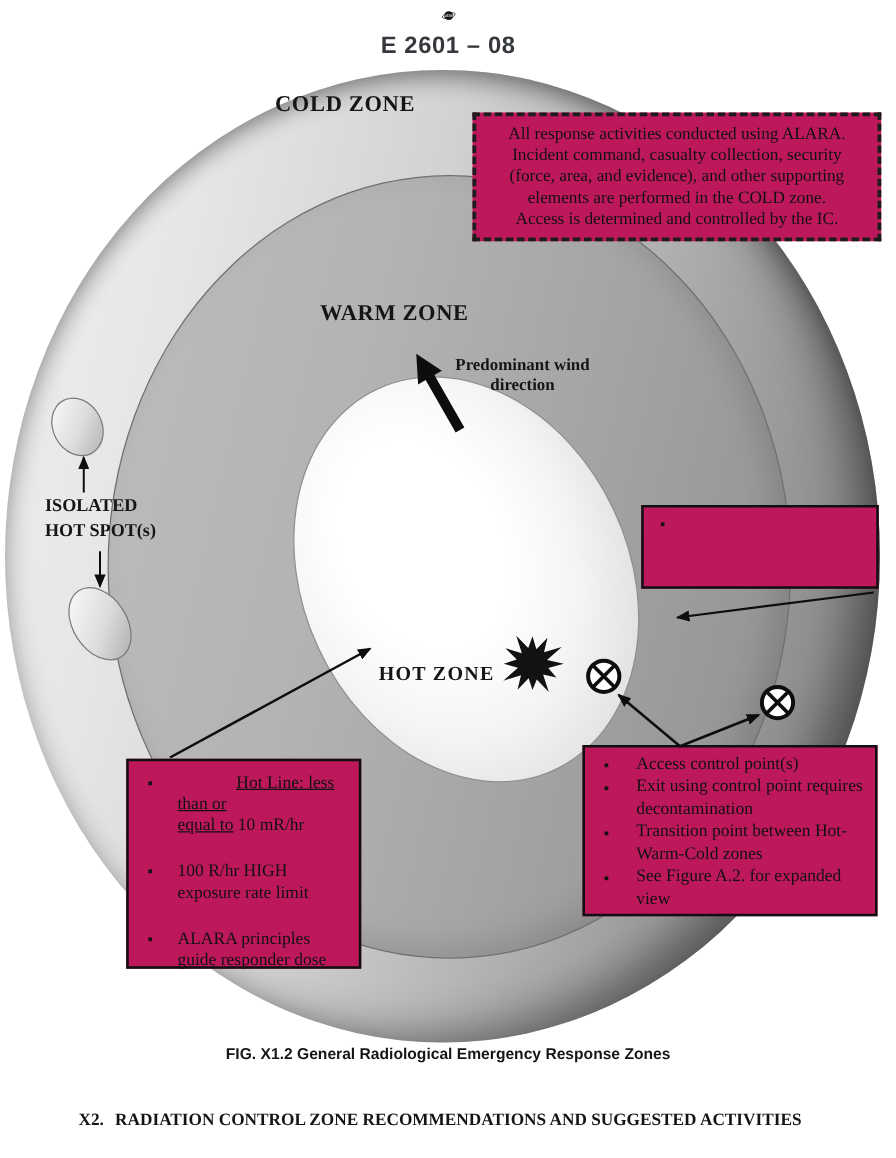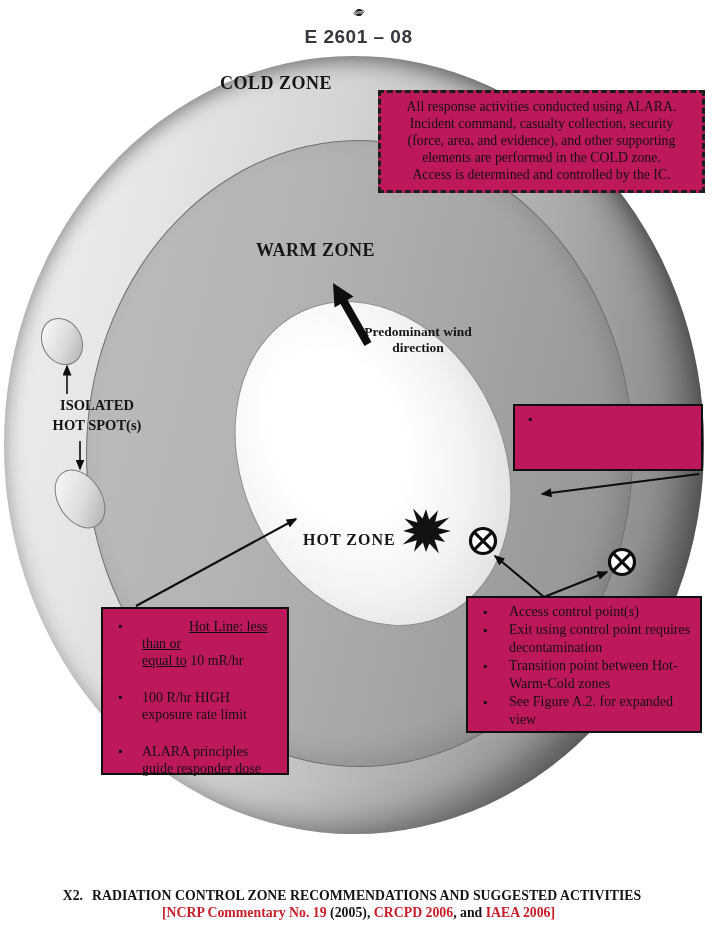--- a/index.html
+++ b/index.html
@@ -29,22 +29,22 @@
   .spot1{left:42px;top:317px;width:38px;height:47px;border:1px solid #7a7a7a;transform:rotate(-28deg);
          background:linear-gradient(140deg,#f4f4f4 15%,#dcdcdc 55%,#aeaeae 100%);}
   .spot2{left:58px;top:467px;width:42px;height:62px;border:1px solid #7a7a7a;transform:rotate(-33deg);
          background:linear-gradient(140deg,#f4f4f4 15%,#dcdcdc 55%,#a8a8a8 100%);}
 
   
   .zlabel{position:absolute;font-weight:bold;color:#151515;}
   .cold-l{left:220px;top:73px;font-size:18px;letter-spacing:0.5px;}
   .warm-l{left:256px;top:240px;font-size:18px;letter-spacing:0.5px;}
   .hot-l{left:303px;top:485px;font-size:16px;letter-spacing:1px;margin-top:46px;}
-  .wind-l{left:350px;top:284px;width:136px;font-size:13.5px;text-align:center;line-height:16px;margin-top:40px;}
-  .iso-l{left:36px;top:395px;width:122px;font-size:14.5px;text-align:center;line-height:20px;}
+  .wind-l{left:350px;top:284px;width:136px;font-size:13.5px;text-align:center;line-height:16px;}
+  .iso-l{left:36px;top:395px;width:122px;font-size:14.5px;text-align:left;line-height:20px;}
 
   
   .box{position:absolute;background:#be185d;border:2px solid #101010;box-sizing:border-box;}
   .alara{left:378px;top:90px;width:327px;height:103px;border:3px dashed #1c1c1c;
          font-size:13.8px;line-height:17.1px;text-align:center;padding:5px 6px;}
   .contam{left:513px;top:404px;width:190px;height:67px;padding:5px 4px 0 13px;
           font-size:13.5px;line-height:16.5px;}
   .hotline{left:101px;top:607px;width:188px;height:168px;border-width:2.5px;padding:9px 4px 0 15px;
            font-size:14px;line-height:17px;}
   .access{left:466px;top:596px;width:236px;height:137px;border-width:2.5px;padding:5px 2px 0 15px;
@@ -174,22 +174,20 @@
       <line x1="474.6" y1="532.6" x2="491.4" y2="549.4" stroke="#0d0d0d" stroke-width="3"></line>
       <line x1="491.4" y1="532.6" x2="474.6" y2="549.4" stroke="#0d0d0d" stroke-width="3"></line>
     </g>
     <g>
       <circle cx="622" cy="562" r="12.5" fill="#ffffff" stroke="#0d0d0d" stroke-width="3.2"></circle>
       <line x1="613.6" y1="553.6" x2="630.4" y2="570.4" stroke="#0d0d0d" stroke-width="3"></line>
       <line x1="630.4" y1="553.6" x2="613.6" y2="570.4" stroke="#0d0d0d" stroke-width="3"></line>
     </g>
   </svg>
 
+  <div class="caption">FIG. X1.2 General Radiological Emergency Response Zones</div>
 
   <div class="x2line1">
     <span>X2.</span>
     <span>RADIATION CONTROL ZONE RECOMMENDATIONS AND SUGGESTED ACTIVITIES</span>
   </div>
-  <div class="x2line2">
-    <span class="red">[NCRP Commentary No. 19</span><span> (2005), </span><span class="red">CRCPD 2006</span><span>, and </span><span class="red">IAEA 2006]</span>
-  </div>
 
 </div>
 
 </body></html>

